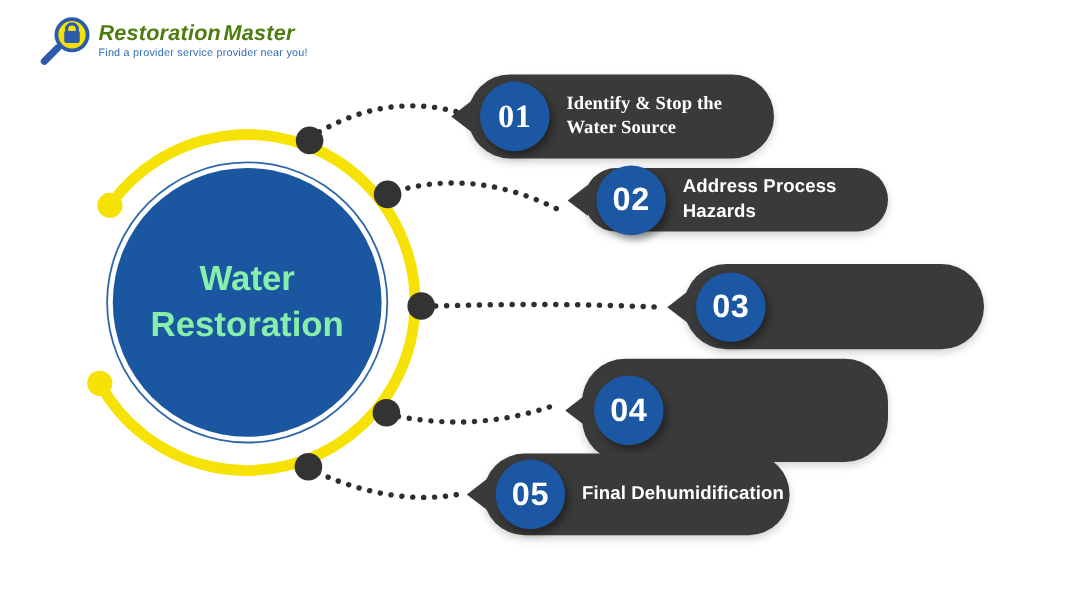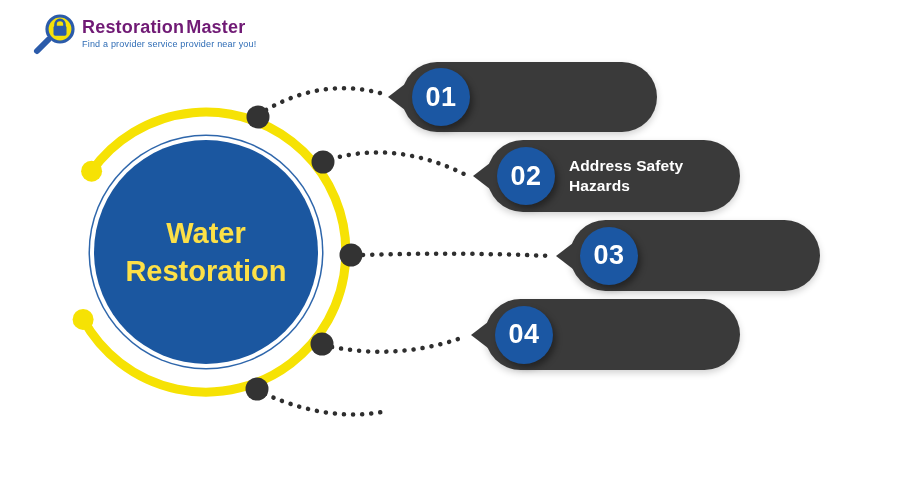--- a/index.html
+++ b/index.html
@@ -5,31 +5,31 @@
   html,body{margin:0;padding:0;background:#fff;}
   .canvas{
     position:relative;width:900px;height:500px;background:#ffffff;
     overflow:hidden;font-family:"Liberation Sans",sans-serif;
   }
 
   
   .logo{position:absolute;left:30px;top:12px;display:flex;align-items:flex-start;}
   .logo-icon{width:50px;height:46px;flex:0 0 auto;}
   .logo-text{margin-left:2px;margin-top:6px;}
-  .brand{font-size:18px;font-weight:bold;color:#701a75;letter-spacing:.2px;line-height:1;}
+  .brand{font-size:18px;font-weight:bold;color:#4d7c0f;letter-spacing:.2px;line-height:1;font-style:italic;}
   .brand .b2{margin-left:2px;}
   .tagline{font-size:9px;color:#2e6cb5;margin-top:3px;letter-spacing:.2px;}
 
   
   .big-circle{
     position:absolute;left:94px;top:140px;width:224px;height:224px;border-radius:50%;
     background:#1b57a0;
     box-shadow:0 0 0 4px #ffffff,0 0 0 5.5px #2e66ab;
     display:flex;flex-direction:column;align-items:center;justify-content:center;
-    color:#fde047;font-weight:bold;font-size:29px;line-height:38px;text-align:center;
+    color:#86efac;font-weight:bold;font-size:29px;line-height:38px;text-align:center;
   }
 
   
   .deco{position:absolute;left:0;top:0;pointer-events:none;}
 
   
   .pill{
     position:absolute;background:#3a3a3a;border-radius:36px;
     display:flex;align-items:center;
     box-shadow:0 3px 7px rgba(0,0,0,.18);
@@ -43,24 +43,24 @@
     position:absolute;left:10px;top:50%;transform:translateY(-50%);
     width:58px;height:58px;border-radius:50%;background:#1b57a3;
     display:flex;align-items:center;justify-content:center;
     color:#fff;font-weight:bold;font-size:27px;letter-spacing:.5px;
     box-shadow:3px 4px 6px rgba(0,0,0,.38);
   }
   .pill-label{
     margin-left:82px;width:180px;color:#ffffff;font-weight:bold;
     font-size:15.5px;line-height:1.32;letter-spacing:.1px;
   }
-  .p1{left:402px;top:62px;width:255px;height:70px;}
-  .p2{left:487px;top:140px;width:253px;height:72px;}
+  .p1{left:390px;top:62px;width:255px;height:70px;font-family:Liberation Serif, serif;}
+  .p2{left:487px;top:140px;width:253px;height:53px;}
   .p3{left:570px;top:220px;width:250px;height:71px;}
-  .p4{left:485px;top:299px;width:255px;height:71px;}
+  .p4{left:485px;top:299px;width:255px;height:86px;}
   .p5{left:403px;top:378px;width:255px;height:68px;}
 </style>
 </head>
 <body>
 
 <div class="canvas">
 
   <svg class="deco" width="900" height="500" viewBox="0 0 900 500">
 
     <path d="M 91.6 171.2 A 140 140 0 1 1 83.1 319.4" fill="none" stroke="#f6e204" stroke-width="9" stroke-linecap="round"></path>
@@ -94,32 +94,38 @@
   </div>
 
   <div class="big-circle">
     <span>Water</span>
     <span>Restoration</span>
   </div>
 
   <div class="pill p1">
     <span class="notch"></span>
     <span class="num-circle">01</span>
+    <span class="pill-label">Identify &amp; Stop the Water Source</span>
   </div>
 
   <div class="pill p2">
     <span class="notch"></span>
     <span class="num-circle">02</span>
-    <span class="pill-label">Address Safety Hazards</span>
+    <span class="pill-label">Address Process Hazards</span>
   </div>
 
   <div class="pill p3">
     <span class="notch"></span>
     <span class="num-circle">03</span>
   </div>
 
   <div class="pill p4">
     <span class="notch"></span>
     <span class="num-circle">04</span>
   </div>
 
+  <div class="pill p5">
+    <span class="notch"></span>
+    <span class="num-circle">05</span>
+    <span class="pill-label">Final Dehumidification</span>
+  </div>
 
 </div>
 
 </body></html>

